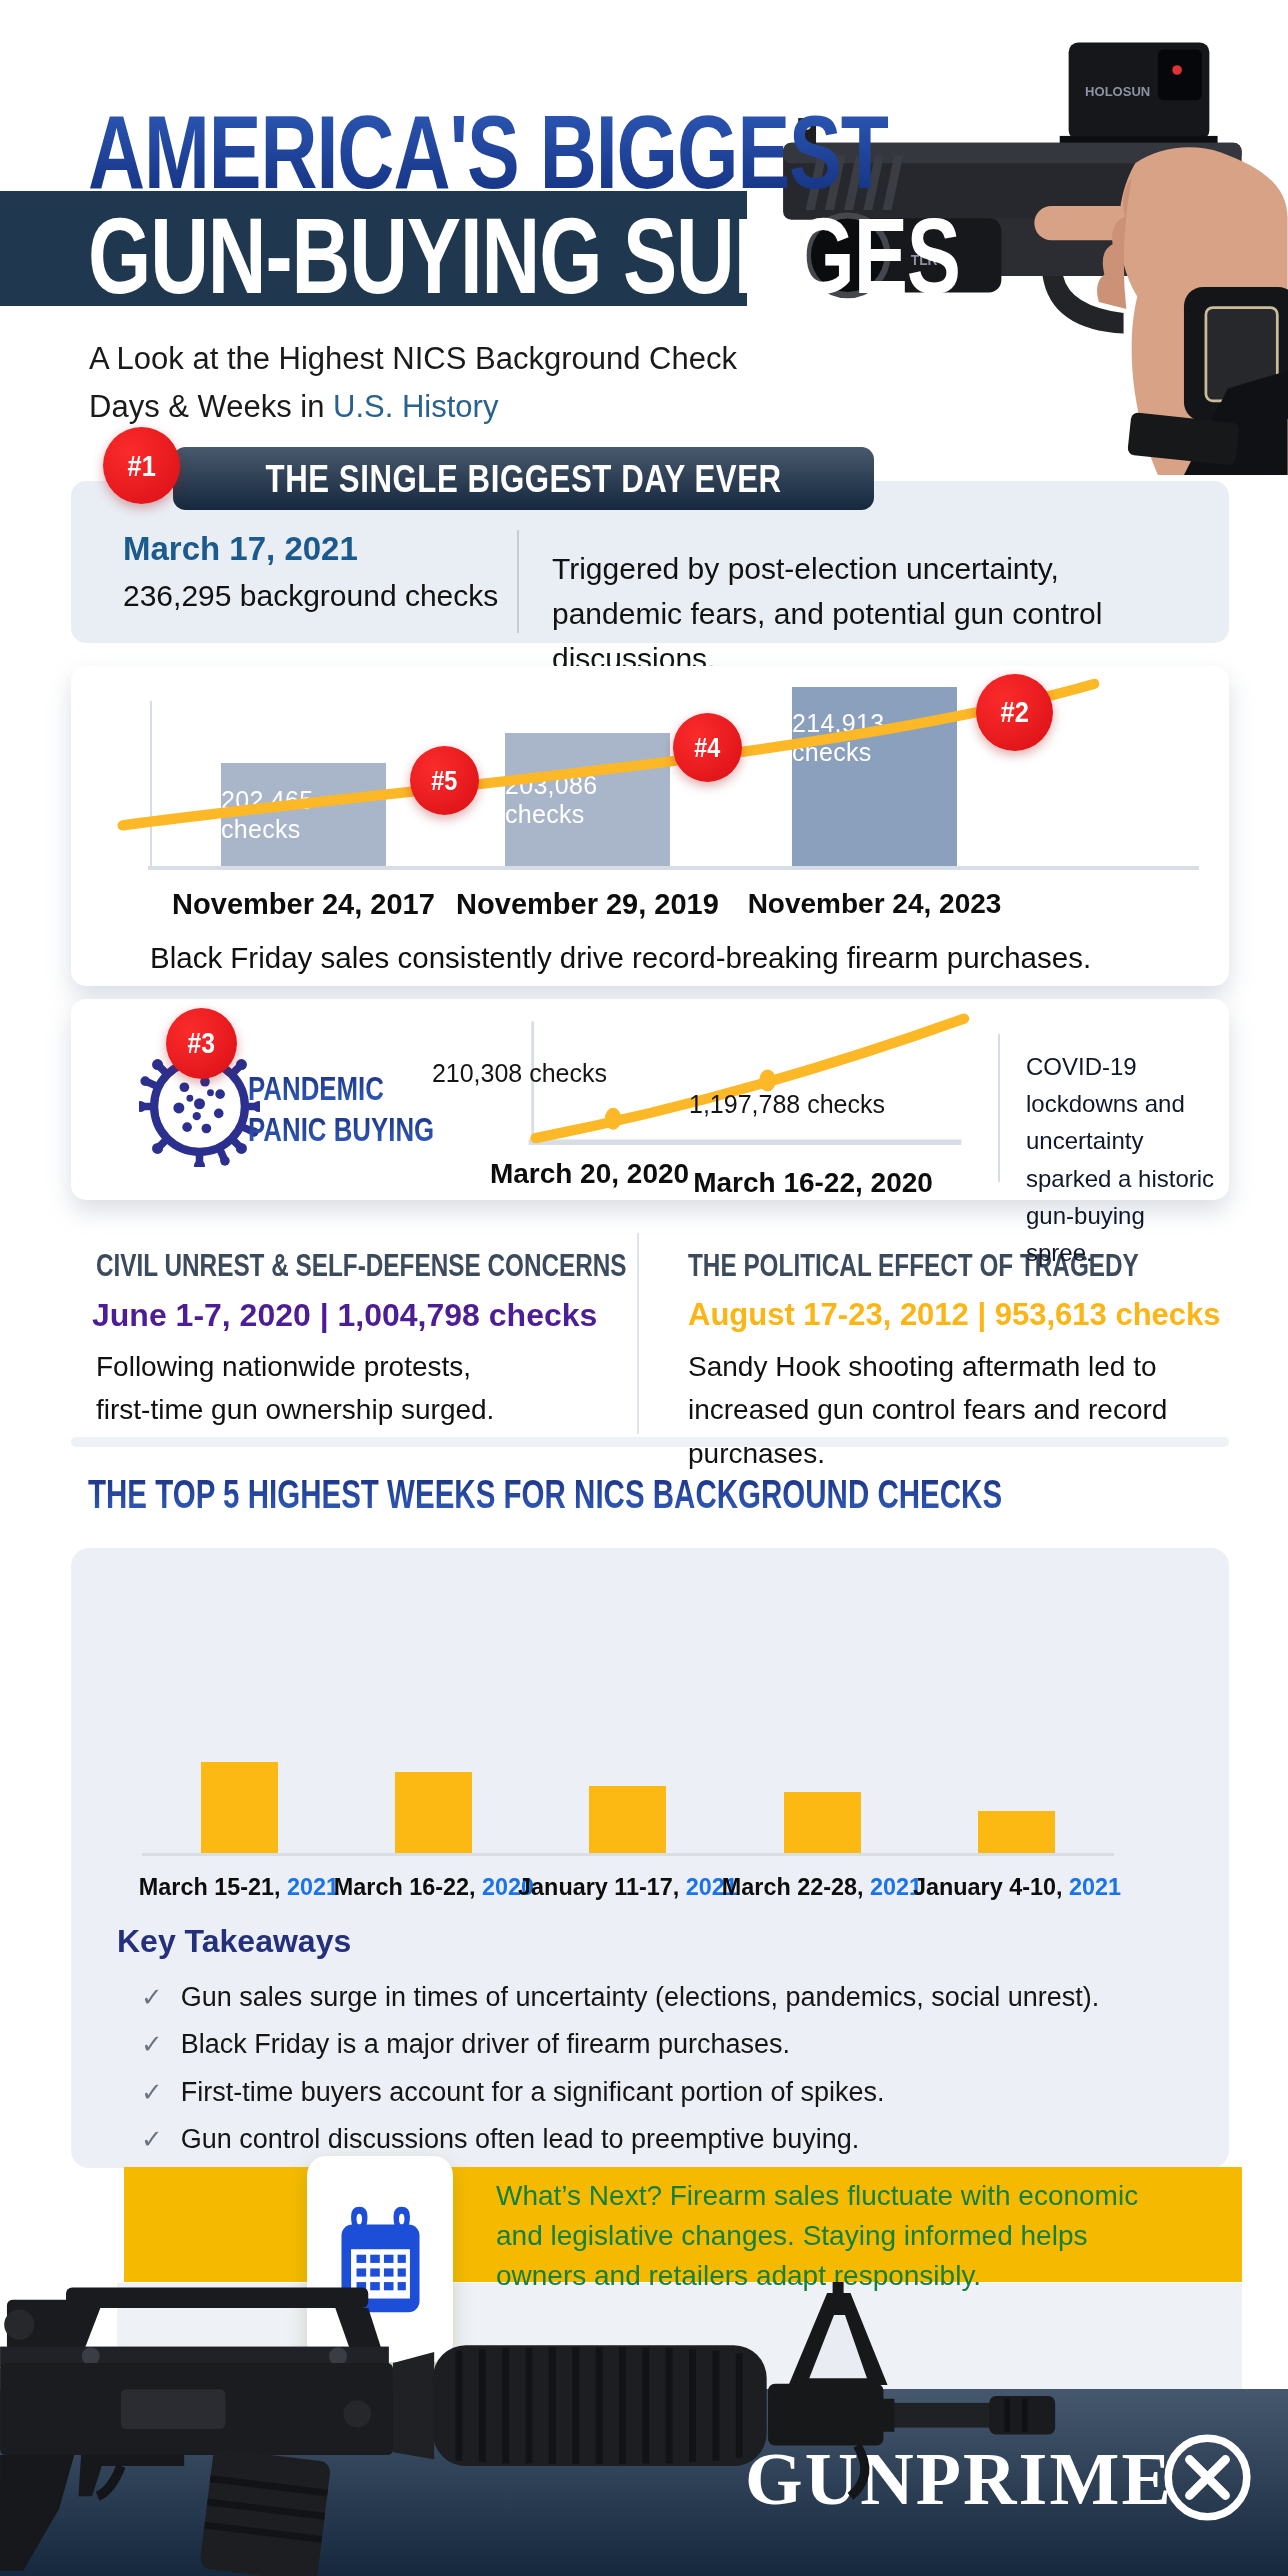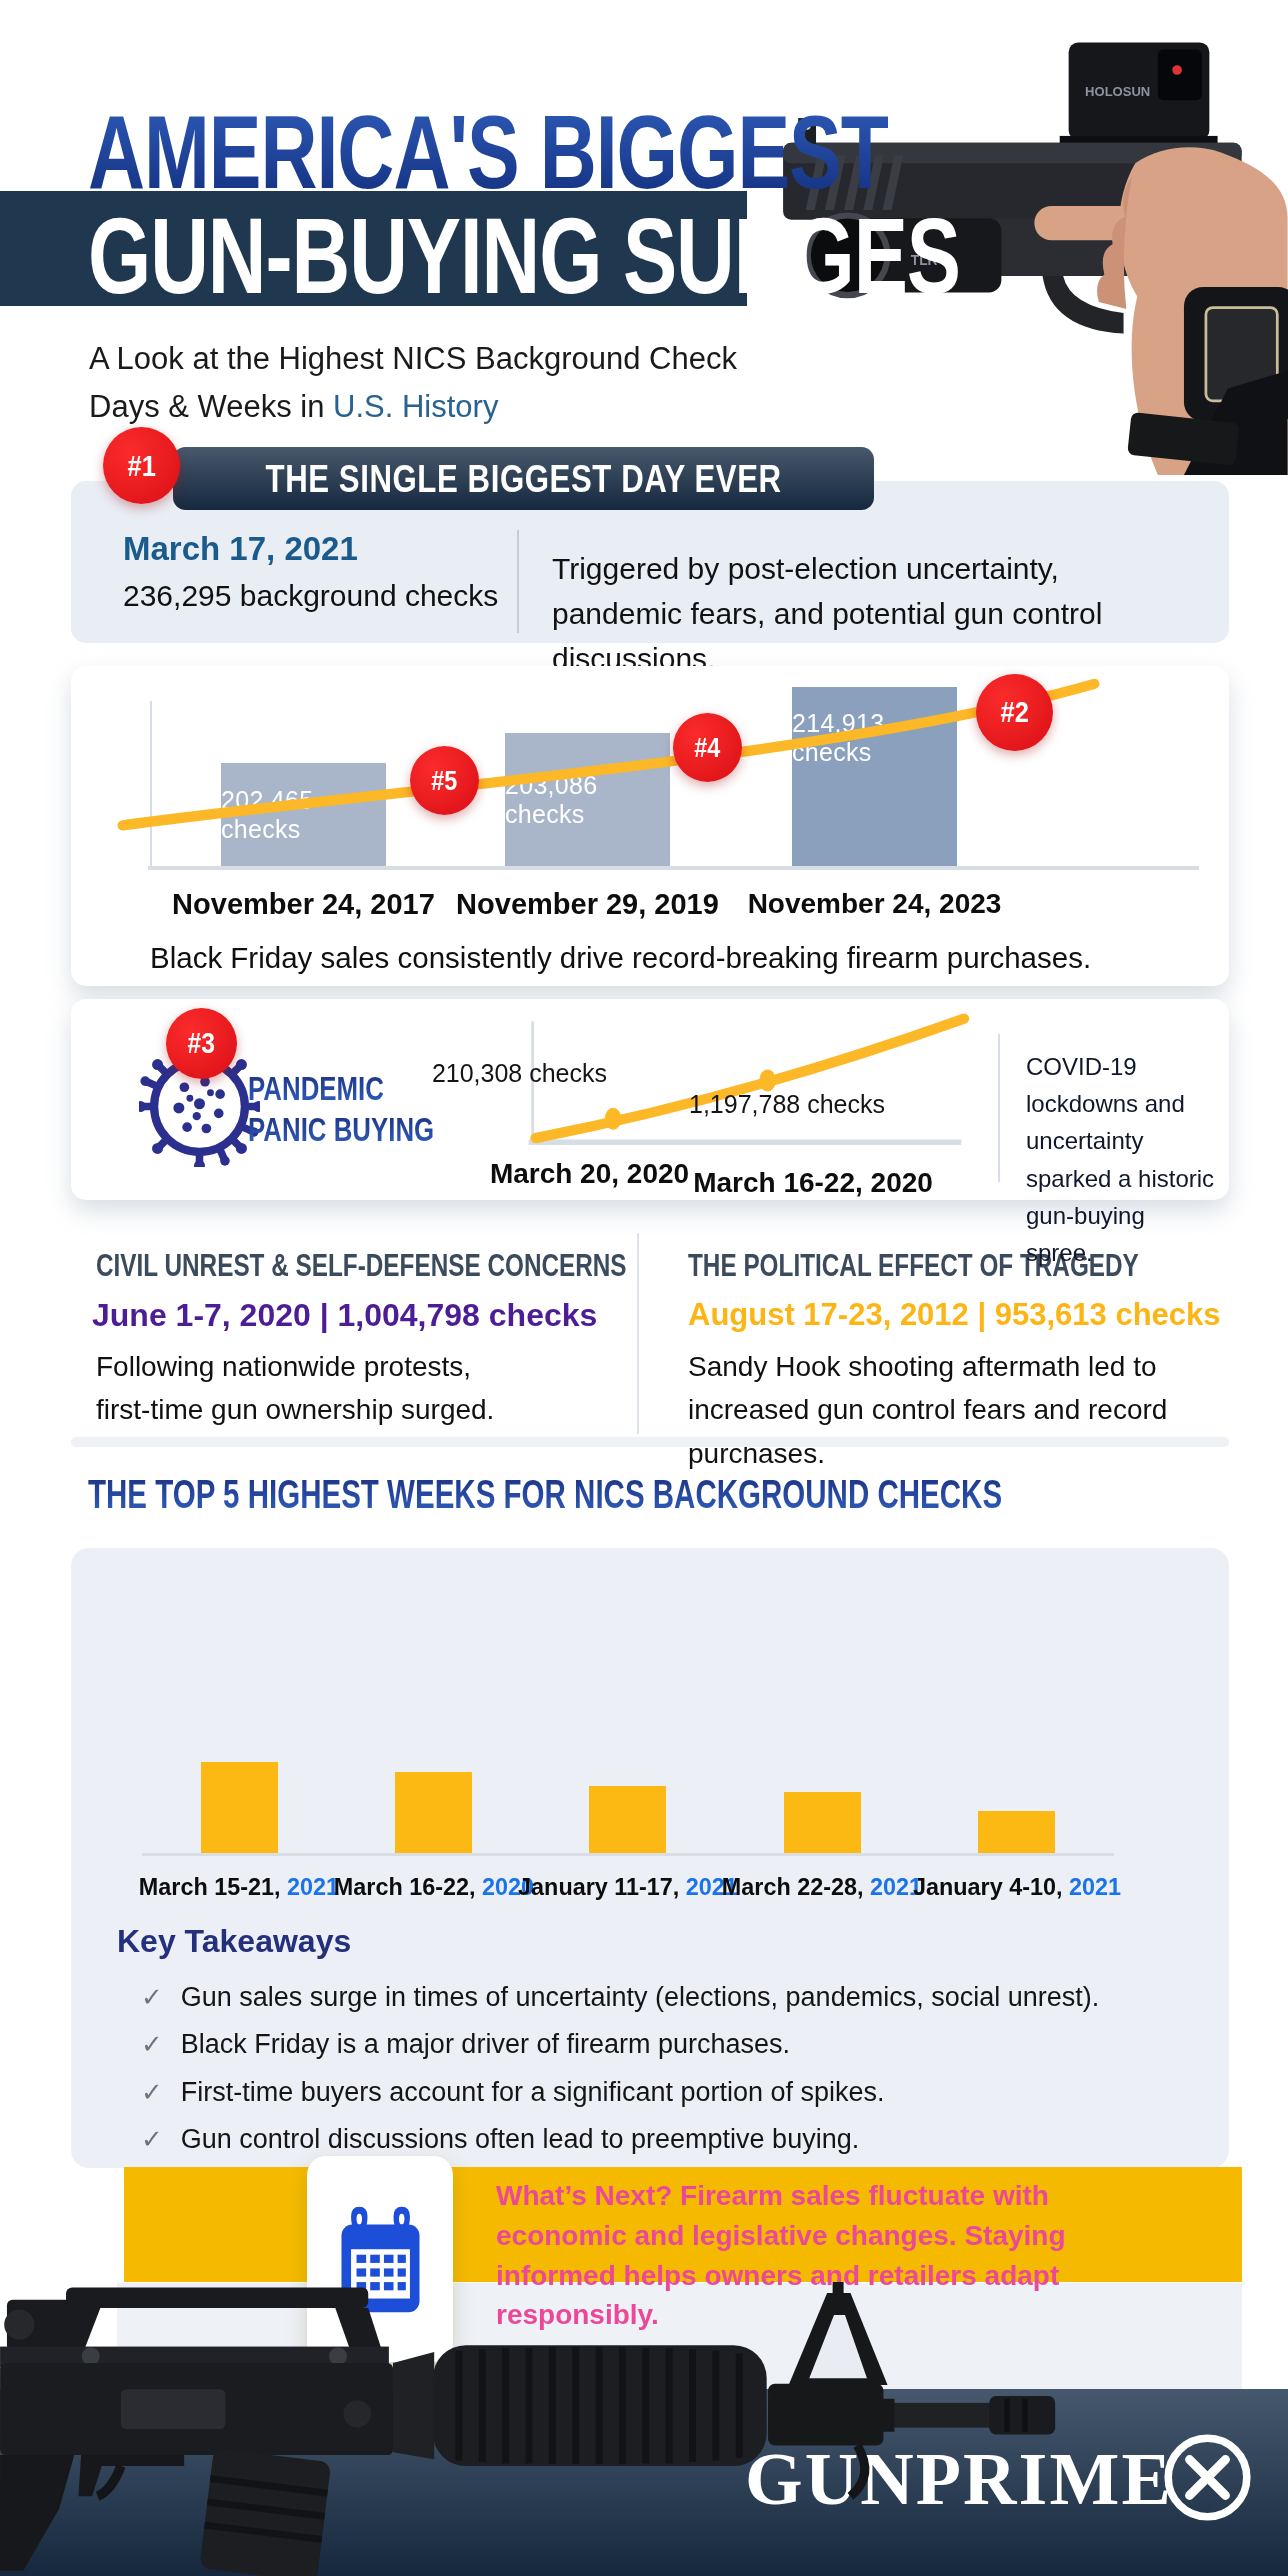--- a/index.html
+++ b/index.html
@@ -275,21 +275,21 @@
     <span class="check">✓</span><span>Gun sales surge in times of uncertainty (elections, pandemics, social unrest).</span>
   </div>
   <div class="abs" style="left:141px;top:2077px;font-size:27px;color:#151515;z-index:2;">
     <span class="check">✓</span><span>First-time buyers account for a significant portion of spikes.</span>
   </div>
   <div class="abs" style="left:141px;top:2124px;font-size:27px;color:#151515;z-index:2;">
     <span class="check">✓</span><span>Gun control discussions often lead to preemptive buying.</span>
   </div>
 
   <div class="abs" style="left:124px;top:2167px;width:1118px;height:115px;background:#f5ba00;z-index:2;"></div>
-  <div class="abs" style="left:496px;top:2176px;width:673px;font-size:28px;font-weight:700;color:#ec4899;line-height:1.42;z-index:3;">What’s Next? Firearm sales fluctuate with economic and legislative changes. Staying informed helps owners and retailers adapt responsibly.</div>
+  <div class="abs" style="left:496px;top:2176px;width:673px;font-size:28px;font-weight:400;color:#15803d;line-height:1.42;z-index:3;">What’s Next? Firearm sales fluctuate with economic and legislative changes. Staying informed helps owners and retailers adapt responsibly.</div>
   <div class="abs" style="left:307px;top:2156px;width:146px;height:206px;background:#fff;border-radius:19px;
               box-shadow:0 9.6px 20.6px rgba(120,110,30,.25);z-index:3;
               display:flex;align-items:center;justify-content:center;">
     <svg width="89" height="117" viewBox="0 0 130 170">
       <rect x="8" y="34" width="114" height="128" rx="16" fill="#1d4ed8"></rect>
       <rect x="22" y="70" width="86" height="72" fill="#fff"></rect>
       <g fill="#1d4ed8">
         <rect x="30" y="78" width="14" height="12"></rect>
           <rect x="50" y="78" width="14" height="12"></rect>
         <rect x="70" y="78" width="14" height="12"></rect>

